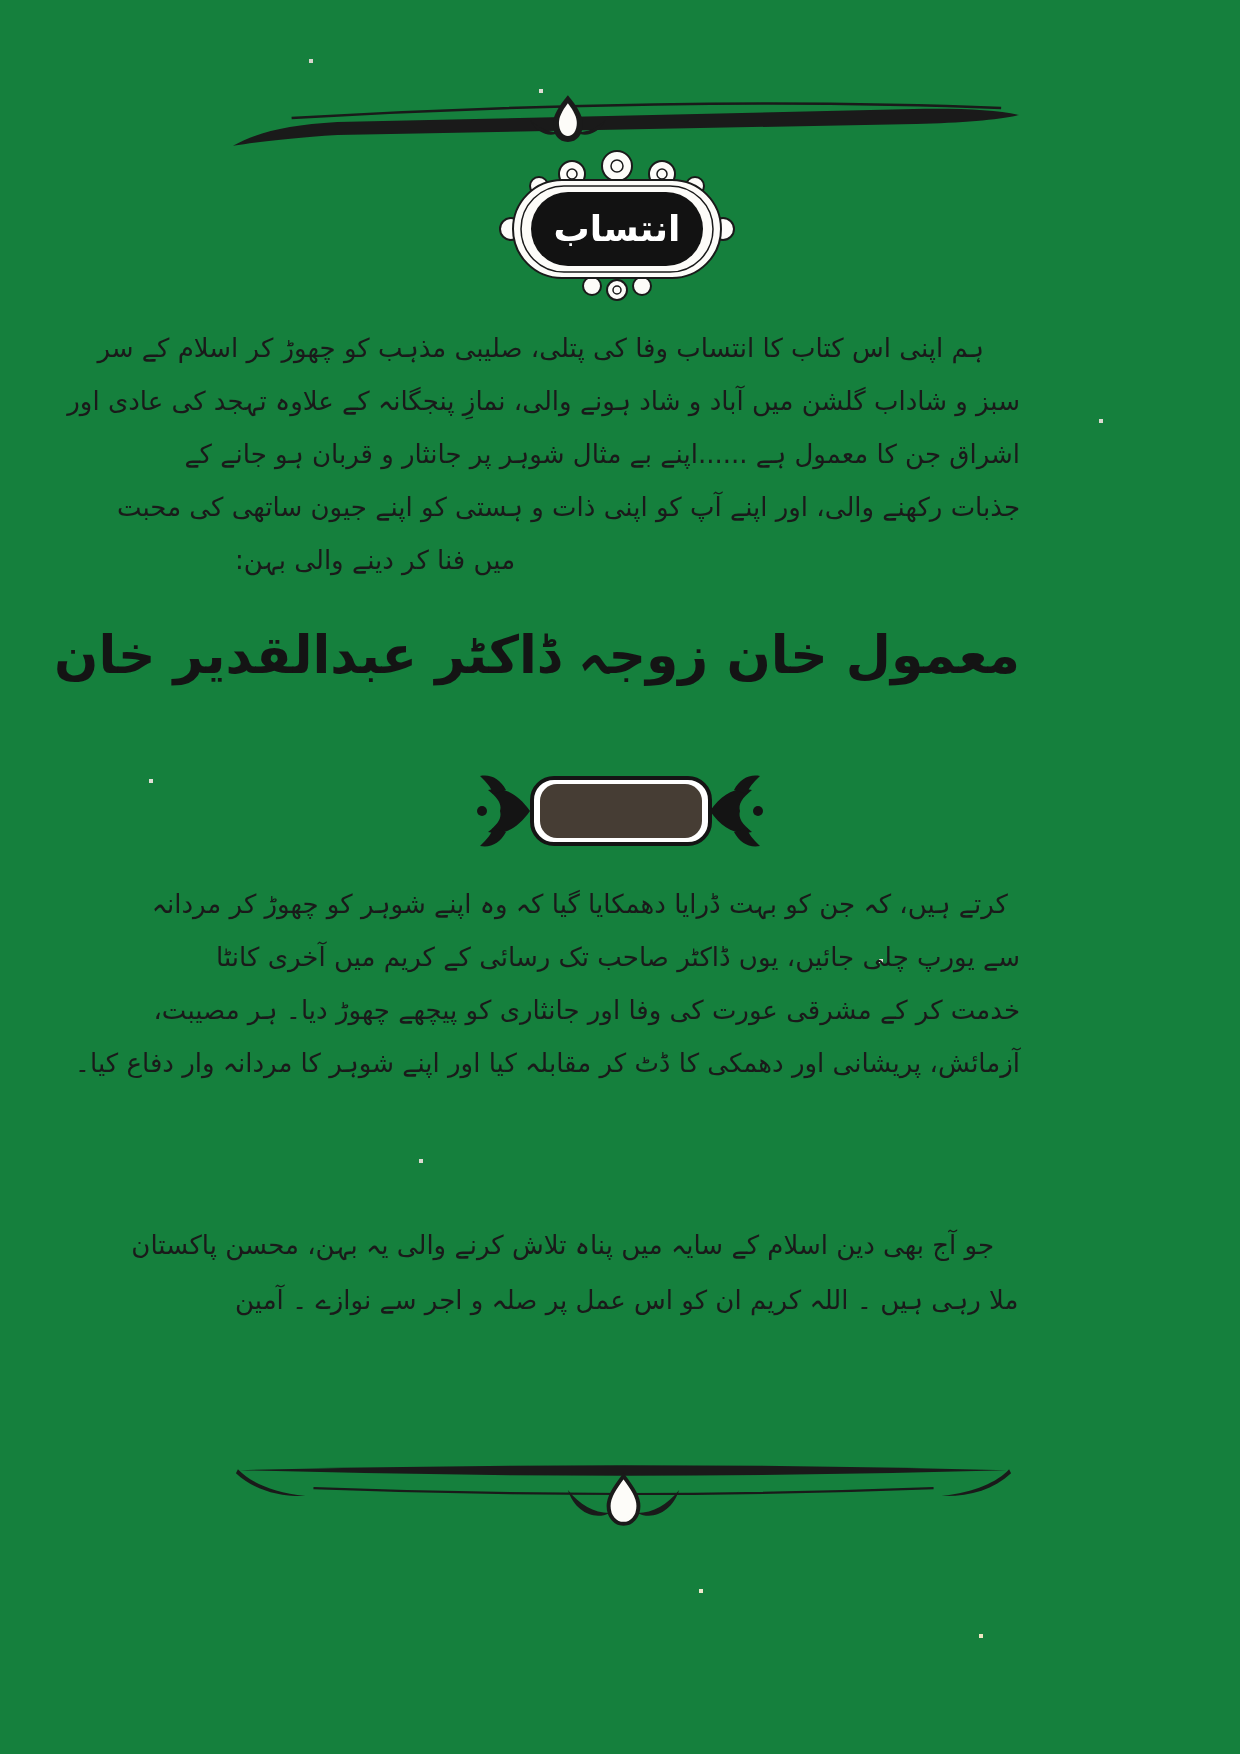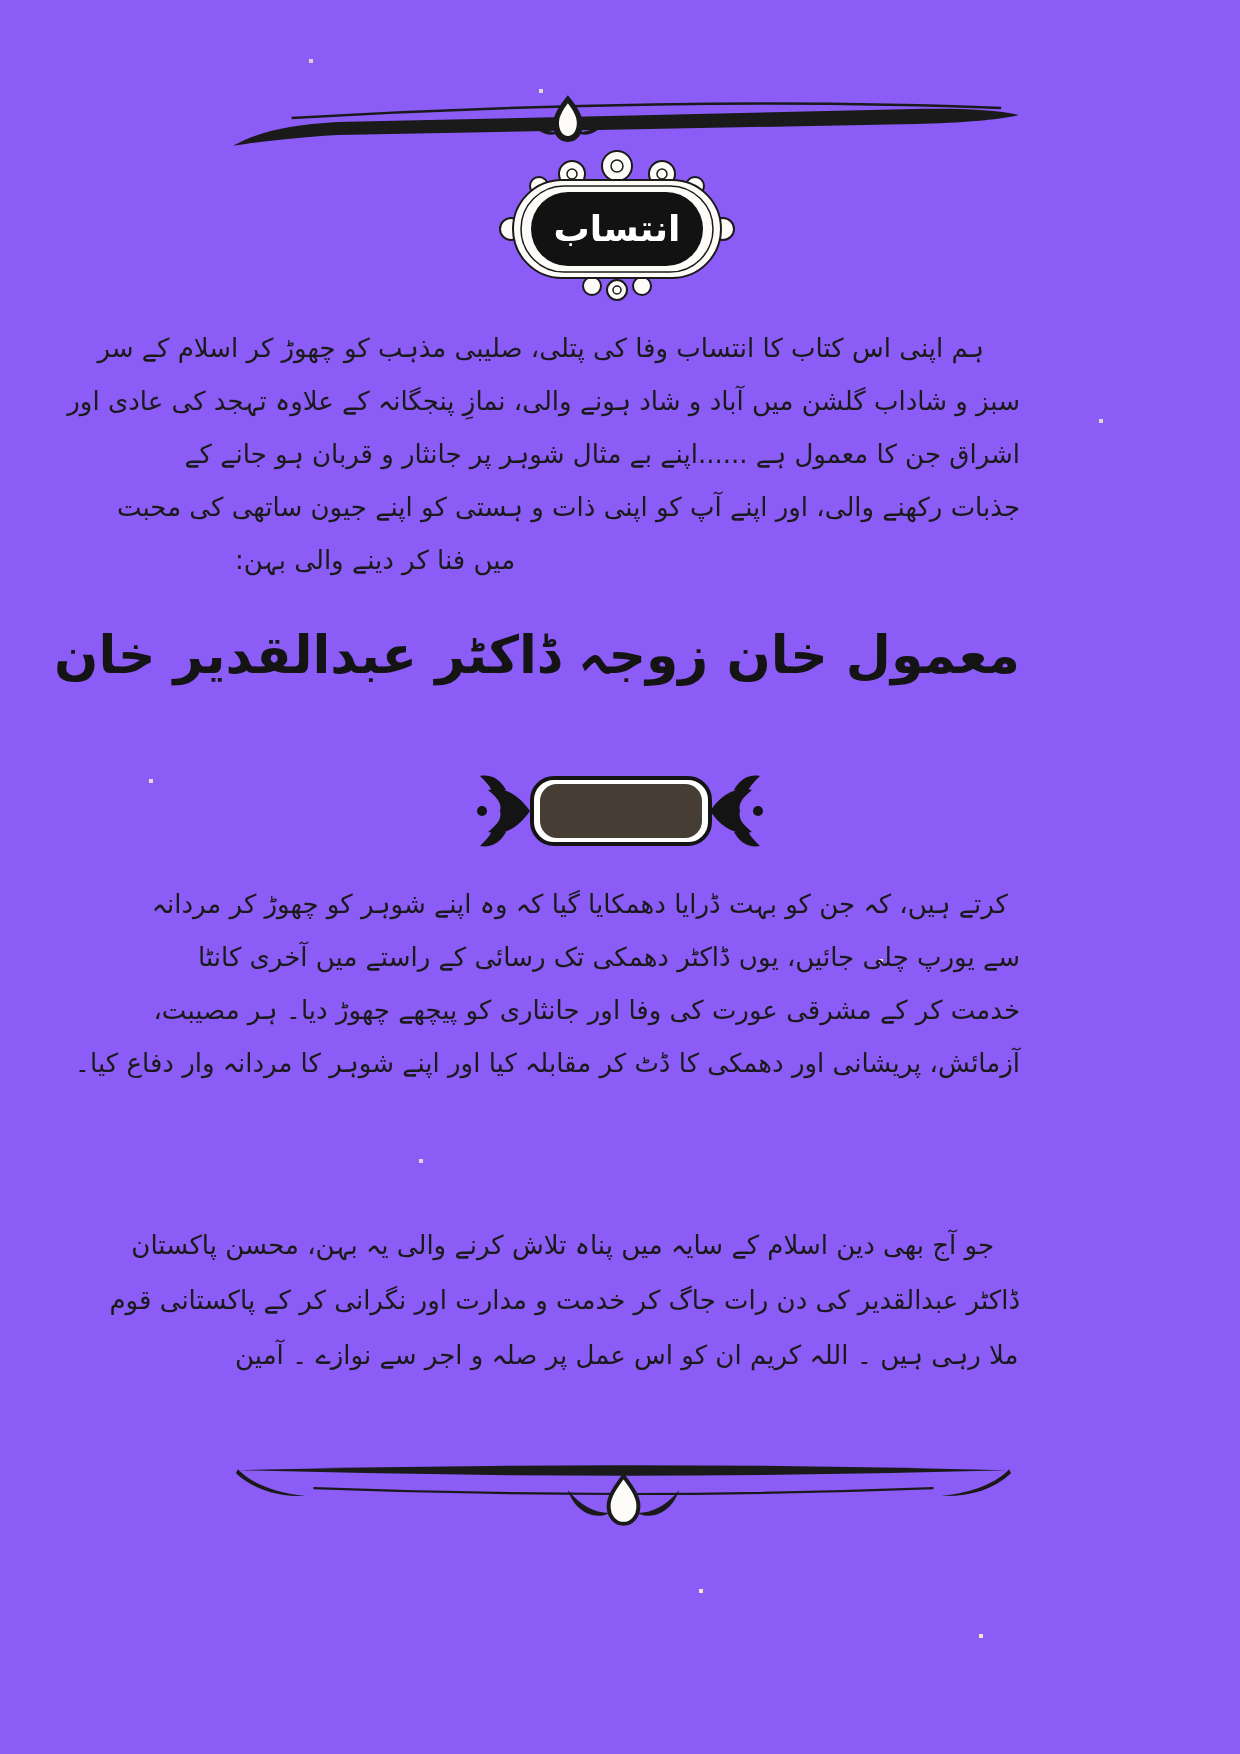--- a/index.html
+++ b/index.html
@@ -1,20 +1,20 @@
 <!DOCTYPE html>
 <html lang="ur" dir="rtl"><head>
 <meta charset="utf-8">
 <style>
   html,body{margin:0;padding:0;background:#e8e6e2;}
   .page{
     position:relative;
     width:1240px;height:1754px;
     margin:0 auto;
-    background:#8b5cf6;
+    background:#15803d;
     overflow:hidden;
     font-family:"DejaVu Sans",sans-serif;
     color:#1a1a1a;
   }
   .speckles{position:absolute;left:0;top:0;width:2px;height:2px;background:transparent;
     box-shadow:310px 60px 0 1px #d8d4cc, 980px 1635px 0 1px #efe6c2, 420px 1160px 0 1px #ddd9d1,
                150px 780px 0 1px #e2ded6, 1100px 420px 0 1px #ddd9d1, 700px 1590px 0 1px #efe8cd,
                540px 90px 0 1px #e0dcd4, 880px 960px 0 1px #e4e0d8;}
   svg{display:block}
   .divider-top{position:absolute;left:230px;top:94px;}
@@ -116,28 +116,27 @@
         <path d="M36 66 C 30 77, 21 82, 10 80 C 17 73, 21 69, 23 62 Z"></path>
         <circle cx="12" cy="45" r="5"></circle>
       </g>
       <rect x="62" y="12" width="178" height="66" rx="22" fill="#ffffff" stroke="#141414" stroke-width="4"></rect>
       <rect x="70" y="18" width="162" height="54" rx="17" fill="#463d34"></rect>
     </svg>
   </div>
 
   <div class="para para2">
     <div class="line ind12">کرتے ہیں، کہ جن کو بہت ڈرایا دھمکایا گیا کہ وہ اپنے شوہر کو چھوڑ کر مردانہ</div>
-    <div class="line">سے یورپ چلی جائیں، یوں ڈاکٹر دھمکی تک رسائی کے راستے میں آخری کانٹا</div>
+    <div class="line">سے یورپ چلی جائیں، یوں ڈاکٹر صاحب تک رسائی کے کریم میں آخری کانٹا</div>
     <div class="line">خدمت کر کے مشرقی عورت کی وفا اور جانثاری کو پیچھے چھوڑ دیا۔ ہر مصیبت،</div>
     <div class="line">آزمائش، پریشانی اور دھمکی کا ڈٹ کر مقابلہ کیا اور اپنے شوہر کا مردانہ وار دفاع کیا۔</div>
   </div>
 
   <div class="para para3">
     <div class="line ind26">جو آج بھی دین اسلام کے سایہ میں پناہ تلاش کرنے والی یہ بہن، محسن پاکستان</div>
-    <div class="line">ڈاکٹر عبدالقدیر کی دن رات جاگ کر خدمت و مدارت اور نگرانی کر کے پاکستانی قوم</div>
     <div class="line">ملا رہی ہیں ۔ اللہ کریم ان کو اس عمل پر صلہ و اجر سے نوازے ۔ آمین</div>
   </div>
 
   <svg class="divider-bottom" width="795" height="72" viewBox="0 0 800 72">
     <path d="M86 28 Q 398 40 710 28" fill="none" stroke="#1a1a1a" stroke-width="2.2"></path>
     <path d="M12 10 Q 398 0 784 10 Q 398 21 12 10 Z" fill="#1a1a1a"></path>
     <path d="M10 9 C 22 22, 44 32, 78 36 C 52 37, 26 30, 8 13 Z" fill="#1a1a1a"></path>
     <path d="M786 9 C 774 22, 752 32, 718 36 C 744 37, 770 30, 788 13 Z" fill="#1a1a1a"></path>
     <path d="M342 30 C 354 45, 368 53, 384 53 C 369 61, 349 52, 342 30 Z" fill="#1a1a1a"></path>
     <path d="M454 30 C 442 45, 428 53, 412 53 C 427 61, 447 52, 454 30 Z" fill="#1a1a1a"></path>

